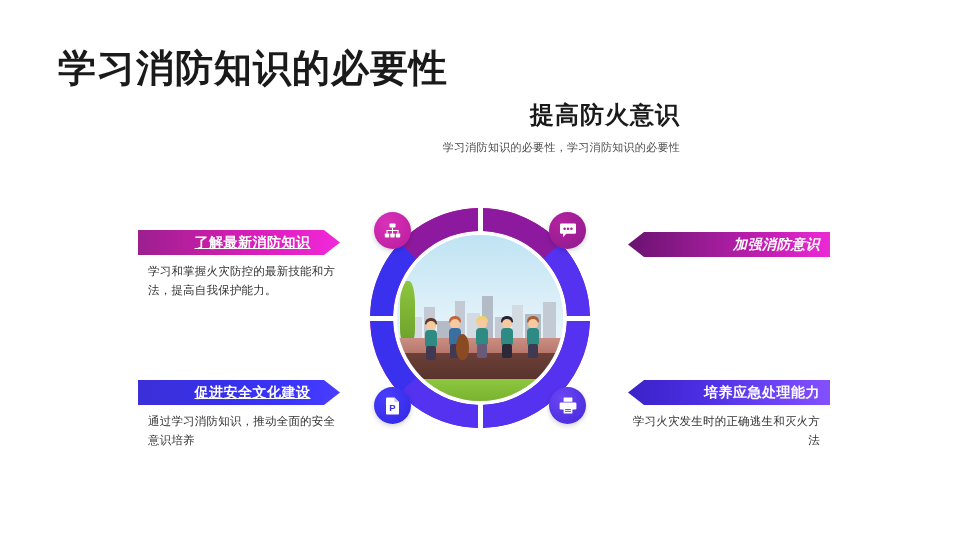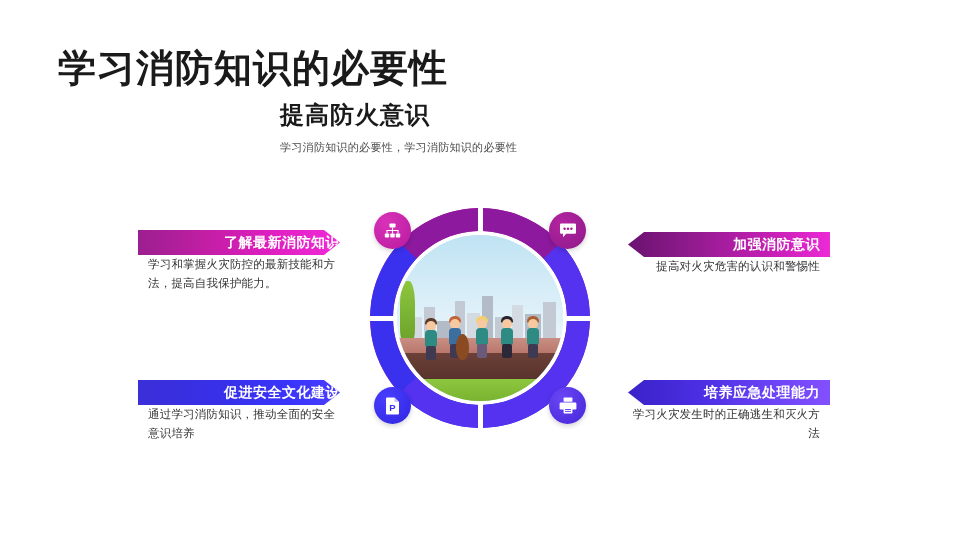--- a/index.html
+++ b/index.html
@@ -34,21 +34,21 @@
     line-height: 1.2;
     white-space: nowrap;
   }
 
   
   .center-heading {
     position: absolute;
     left: 280px;
     top: 100px;
     width: 400px;
-    text-align: left;
+    text-align: right;
   }
   .center-heading .ch-title {
     font-size: 24px;
     font-weight: bold;
     color: #1a1a1a;
     letter-spacing: 1px;
     line-height: 1.25;
   }
   .center-heading .ch-sub {
     margin-top: 10px;
@@ -68,47 +68,49 @@
     height: 25px;
     line-height: 25px;
     font-size: 14px;
     font-weight: bold;
     color: #ffffff;
     letter-spacing: 0.5px;
     box-sizing: border-box;
   }
   .item-banner.right-arrow {
     padding-left: 27px;
-    text-align: right;
+    text-align: center;
     -webkit-clip-path: polygon(0 0, 186px 0, 202px 50%, 186px 100%, 0 100%);
     clip-path: polygon(0 0, 186px 0, 202px 50%, 186px 100%, 0 100%);
+    text-decoration: underline;
   }
   .item-banner.left-arrow {
     padding-right: 10px;
     text-align: right;
     -webkit-clip-path: polygon(16px 0, 202px 0, 202px 100%, 16px 100%, 0 50%);
     clip-path: polygon(16px 0, 202px 0, 202px 100%, 16px 100%, 0 50%);
   }
   .item-desc {
+    margin-top: 7px;
     font-size: 11.5px;
     color: #333333;
     line-height: 1.65;
     letter-spacing: 0.2px;
   }
   .item-desc.align-left  { text-align: left;  padding-left: 10px;  padding-right: 0; }
   .item-desc.align-right { text-align: right; padding-right: 10px; padding-left: 0; }
 
   
   .g-tl { background: linear-gradient(90deg, #9b1f8f 0%, #c41ea6 35%, #e21fc4 70%, #f02ad8 100%); }
   .g-tr { background: linear-gradient(90deg, #6a1270 0%, #8f1a8d 30%, #c41fb4 70%, #ec2ad6 100%); }
   .g-bl { background: linear-gradient(90deg, #3b2fd8 0%, #3730e8 40%, #3a34fb 75%, #4a3dff 100%); }
   .g-br { background: linear-gradient(90deg, #3a22c8 0%, #4b2ee2 35%, #6a42f5 70%, #8350ff 100%); }
 
   .pos-tl { left: 138px; top: 230px; }
-  .pos-tr { left: 628px; top: 232px; }
+  .pos-tr { left: 628px; top: 232px; font-style: italic; }
   .pos-bl { left: 138px; top: 380px; }
   .pos-br { left: 628px; top: 380px; }
 
   
   .circle-graphic {
     position: absolute;
     left: 370px;
     top: 208px;
     width: 220px;
     height: 220px;
@@ -226,21 +228,20 @@
     <div class="ch-sub">学习消防知识的必要性，学习消防知识的必要性</div>
   </div>
 
   <div class="item pos-tl">
     <div class="item-banner right-arrow g-tl">了解最新消防知识</div>
     <div class="item-desc align-left">学习和掌握火灾防控的最新技能和方法，提高自我保护能力。</div>
   </div>
 
   <div class="item pos-tr">
     <div class="item-banner left-arrow g-tr">加强消防意识</div>
-    <div class="item-desc align-right">提高对火灾危害的认识和警惕性</div>
   </div>
 
   <div class="item pos-br">
     <div class="item-banner left-arrow g-br">培养应急处理能力</div>
     <div class="item-desc align-right">学习火灾发生时的正确逃生和灭火方法</div>
   </div>
 
   <div class="item pos-bl">
     <div class="item-banner right-arrow g-bl">促进安全文化建设</div>
     <div class="item-desc align-left">通过学习消防知识，推动全面的安全意识培养</div>

